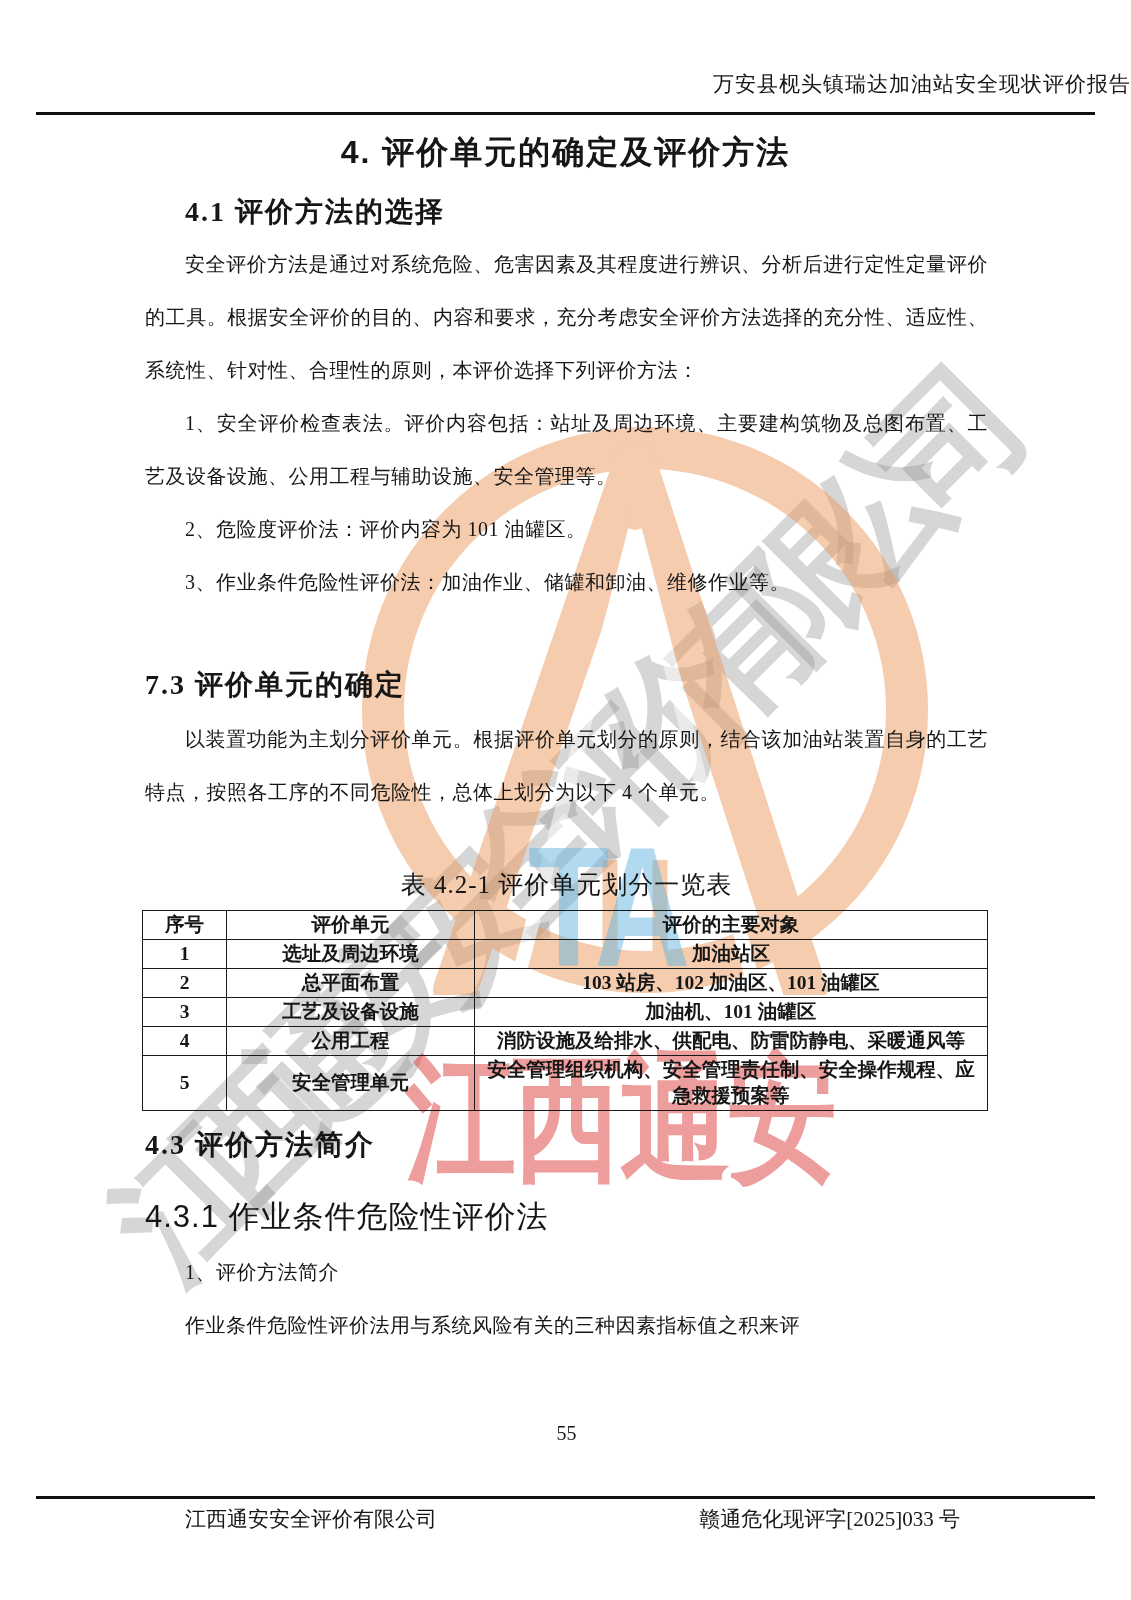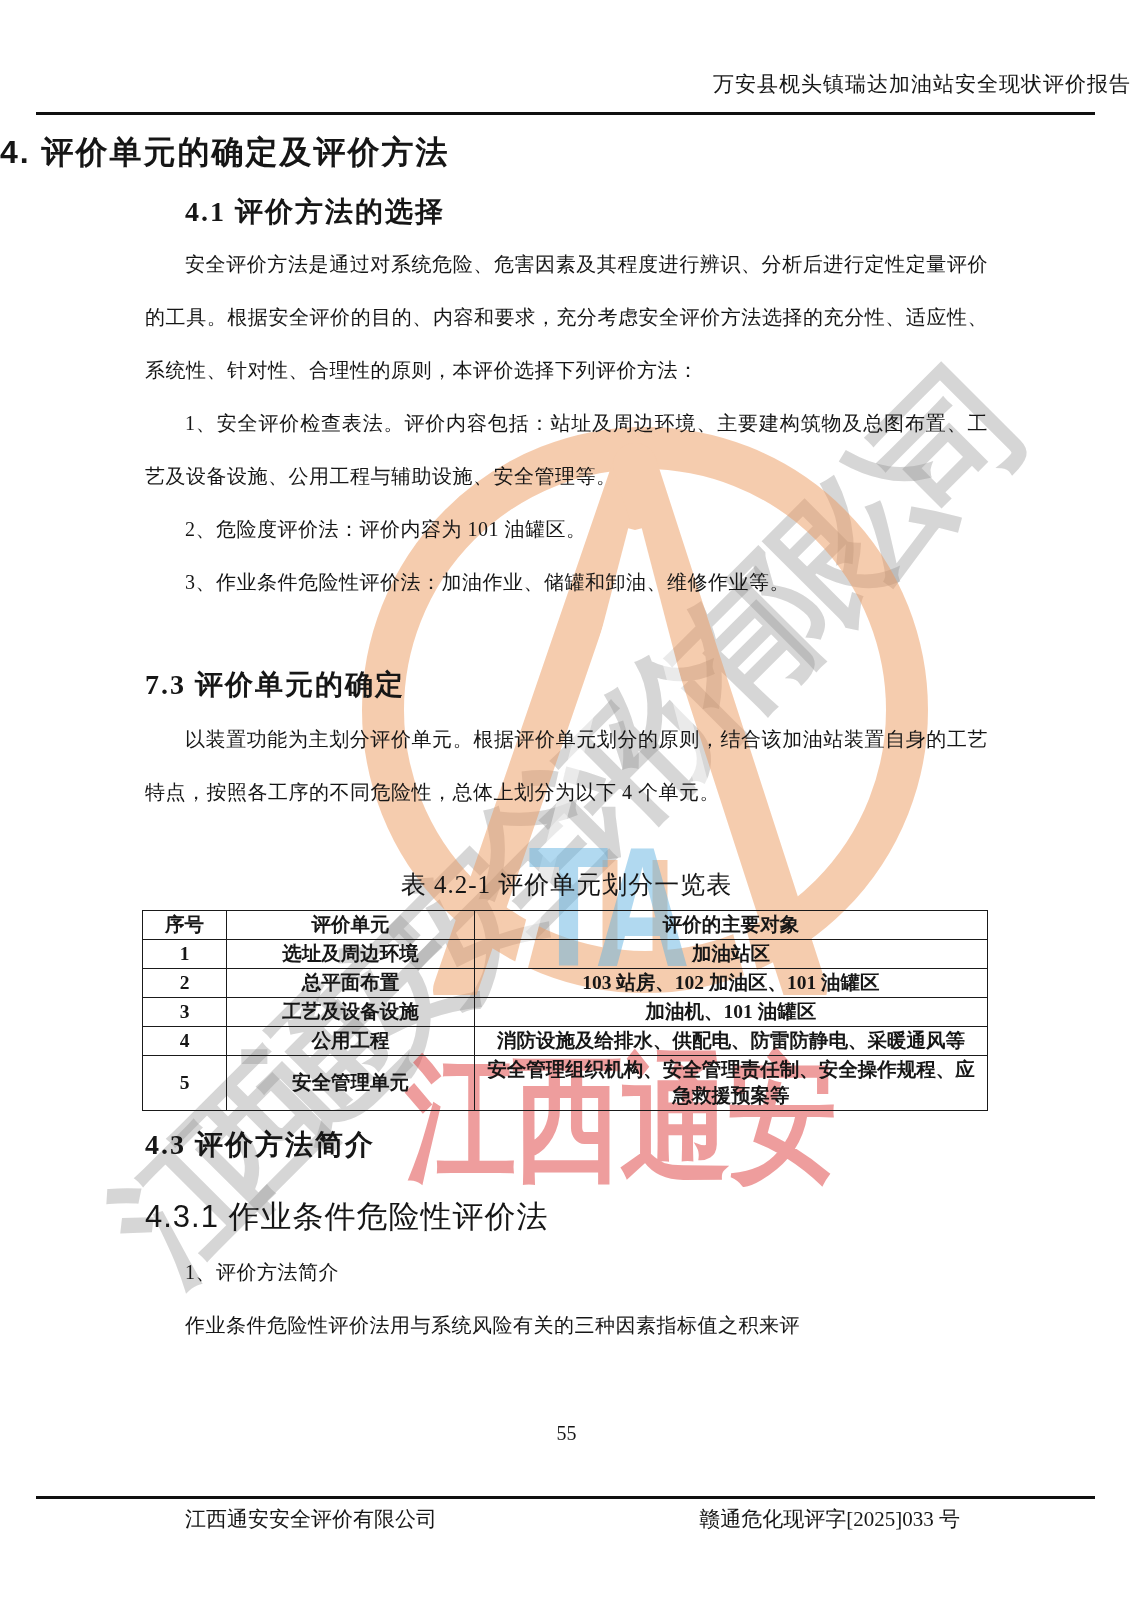--- a/index.html
+++ b/index.html
@@ -38,21 +38,21 @@
   .rule{position:absolute; left:36px; right:36px; height:3px; background:#101010; z-index:1;}
   .rule-top{top:112px;}
   .rule-bottom{top:1496px;}
 
   .header-title{
     position:absolute; top:70px; left:0; width:100%;
     text-align:right; font-size:21px; letter-spacing:1px;
   }
   .chapter-title{
     position:absolute; top:131px; left:0; width:100%;
-    font-size:32px; font-weight:bold;
+    text-align:center; font-size:32px; font-weight:bold;
     font-family:"Liberation Sans","DejaVu Sans",sans-serif; letter-spacing:2px;
   }
   .h-kai{
     position:absolute; left:0;
     font-size:28px; font-weight:bold; letter-spacing:2px;
     font-family:"Liberation Serif","DejaVu Serif",serif;
   }
   .h41{top:193px;margin-left:40px;}
   .h42{top:666px;}
   .h43{top:1126px;text-align:center;}

